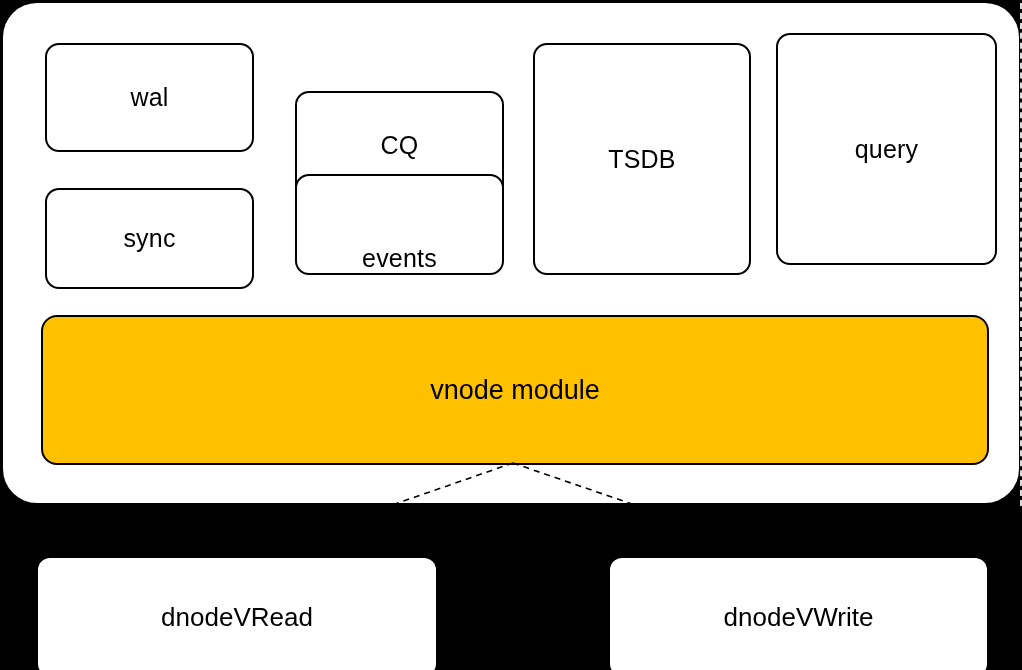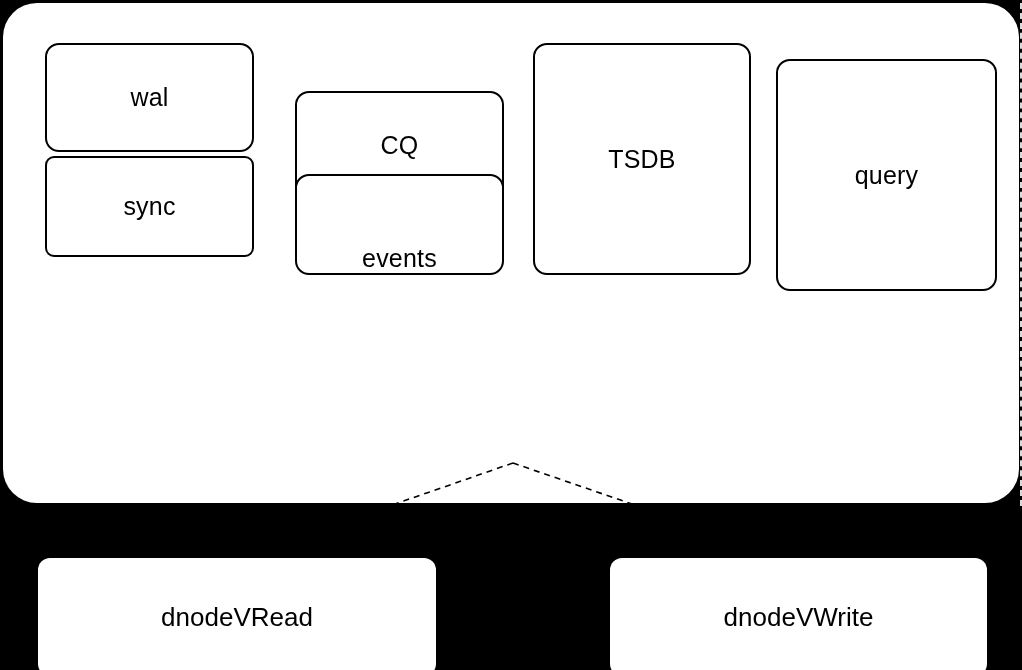--- a/index.html
+++ b/index.html
@@ -44,24 +44,24 @@
     justify-content: center;
     color: #000000;
     font-size: 25px;
     font-weight: 400;
     letter-spacing: 0.2px;
   }
 
   
   .box-wal    { left: 42px;  top: 40px;  width: 209px; height: 109px; }
   .box-cq     { left: 292px; top: 40px;  width: 209px; height: 109px; margin-top: 48px; }
-  .box-sync   { left: 42px;  top: 153px; width: 209px; height: 101px; border-radius: 9px; }
+  .box-sync   { left: 42px;  top: 185px; width: 209px; height: 101px; }
   .box-events { left: 292px; top: 171px; width: 209px; height: 101px; align-items: flex-end; }
   .box-tsdb   { left: 530px; top: 40px;  width: 218px; height: 232px; text-align: center; }
-  .box-query  { left: 773px; top: 56px;  width: 221px; height: 232px; }
+  .box-query  { left: 773px; top: 30px;  width: 221px; height: 232px; }
 
   
   .vnode-module {
     position: absolute;
     left: 38px;
     top: 312px;
     width: 948px;
     height: 150px;
     box-sizing: border-box;
     background: #FFC000;
@@ -136,20 +136,23 @@
     </div>
 
     <div class="mod-box box-tsdb">
       <span>TSDB</span>
     </div>
 
     <div class="mod-box box-query">
       <span>query</span>
     </div>
 
+    <div class="vnode-module">
+      <span>vnode module</span>
+    </div>
 
     <div class="guide-line"></div>
   </div>
 
   <svg class="connector" viewBox="0 0 1022 670" xmlns="http://www.w3.org/2000/svg">
     <line x1="513" y1="463" x2="395" y2="504" stroke="#000000" stroke-width="1.6" stroke-dasharray="6 5"></line>
     <line x1="513" y1="463" x2="632" y2="504" stroke="#000000" stroke-width="1.6" stroke-dasharray="6 5"></line>
   </svg>
 
   <div class="dnode-box box-vread">

